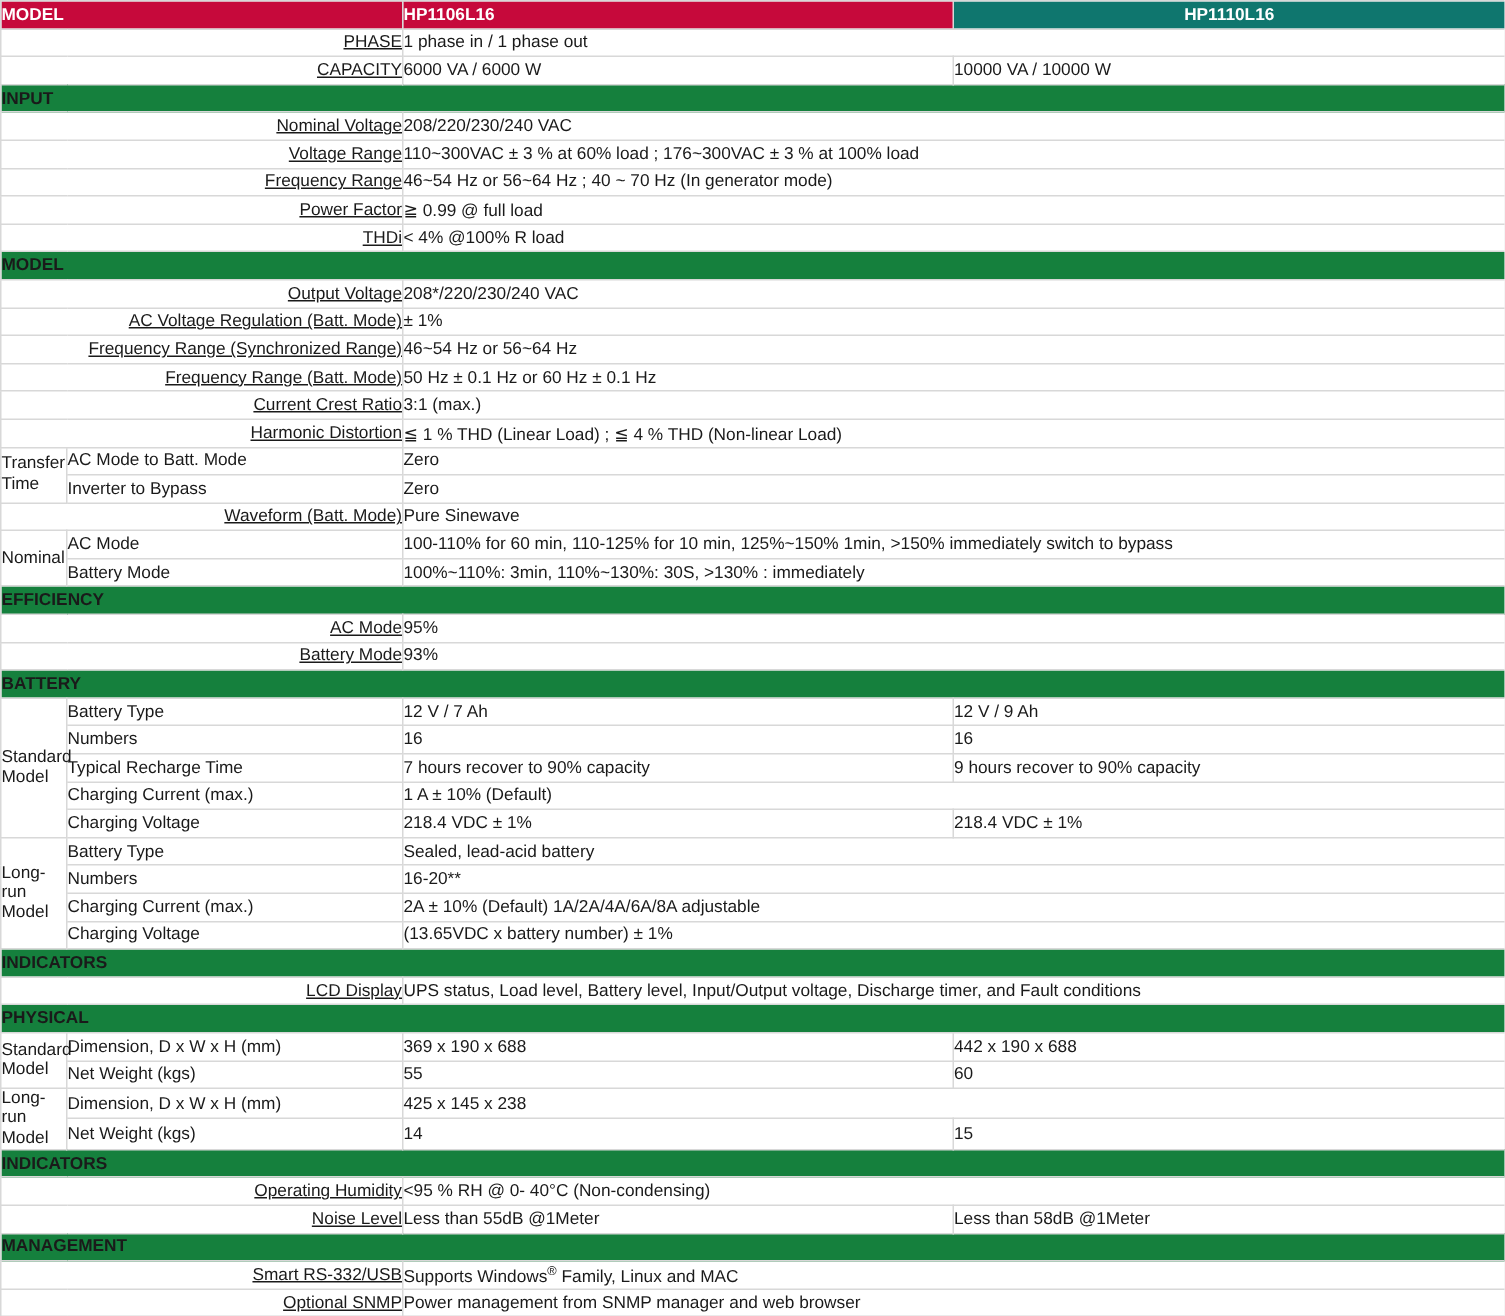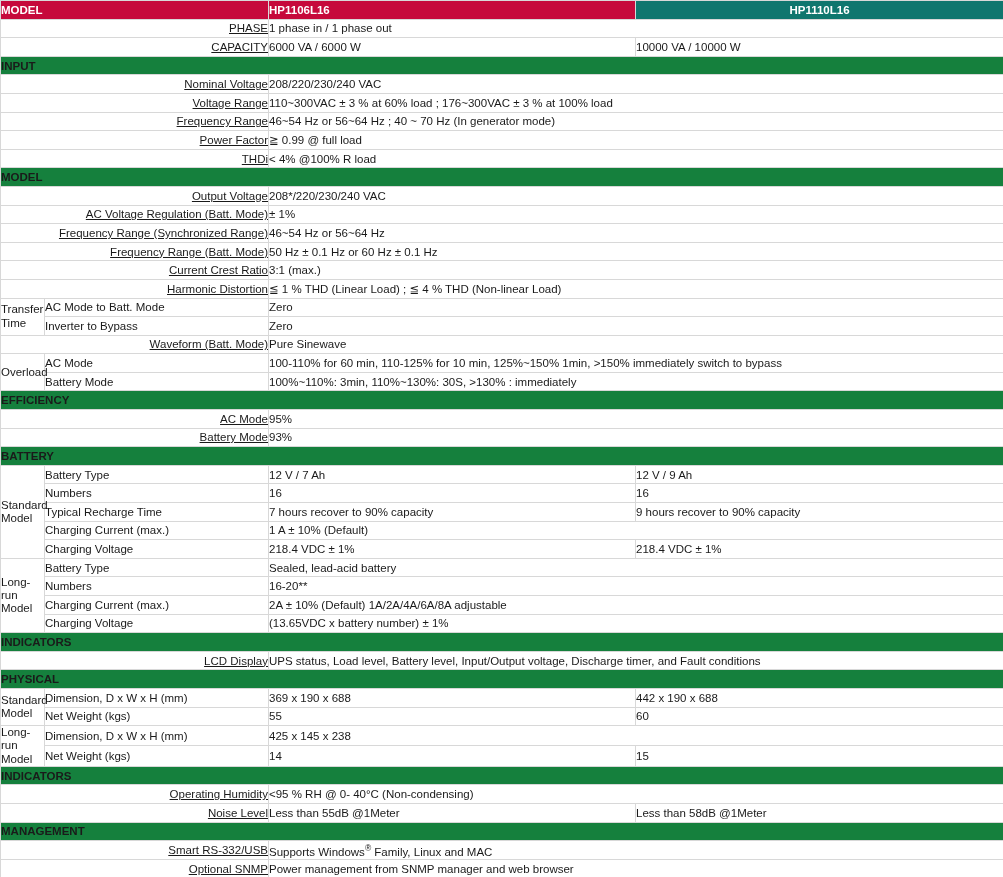--- a/index.html
+++ b/index.html
@@ -158,21 +158,21 @@
       </tr>
       <tr>
         <td class="c-sub">Inverter to Bypass</td>
         <td class="c-val" colspan="2">Zero</td>
       </tr>
       <tr>
         <td class="c-label" colspan="2">Waveform (Batt. Mode)</td>
         <td class="c-val" colspan="2">Pure Sinewave</td>
       </tr>
       <tr>
-        <td class="grp-label" rowspan="2">Overload</td>
+        <td class="grp-label" rowspan="2">Nominal</td>
         <td class="c-sub">AC Mode</td>
         <td class="c-val" colspan="2">100-110% for 60 min, 110-125% for 10 min, 125%~150% 1min, &gt;150% immediately switch to bypass</td>
       </tr>
       <tr>
         <td class="c-sub">Battery Mode</td>
         <td class="c-val" colspan="2">100%~110%: 3min, 110%~130%: 30S, &gt;130% : immediately</td>
       </tr>
       <tr class="section-row">
         <td colspan="4">EFFICIENCY</td>
       </tr>

